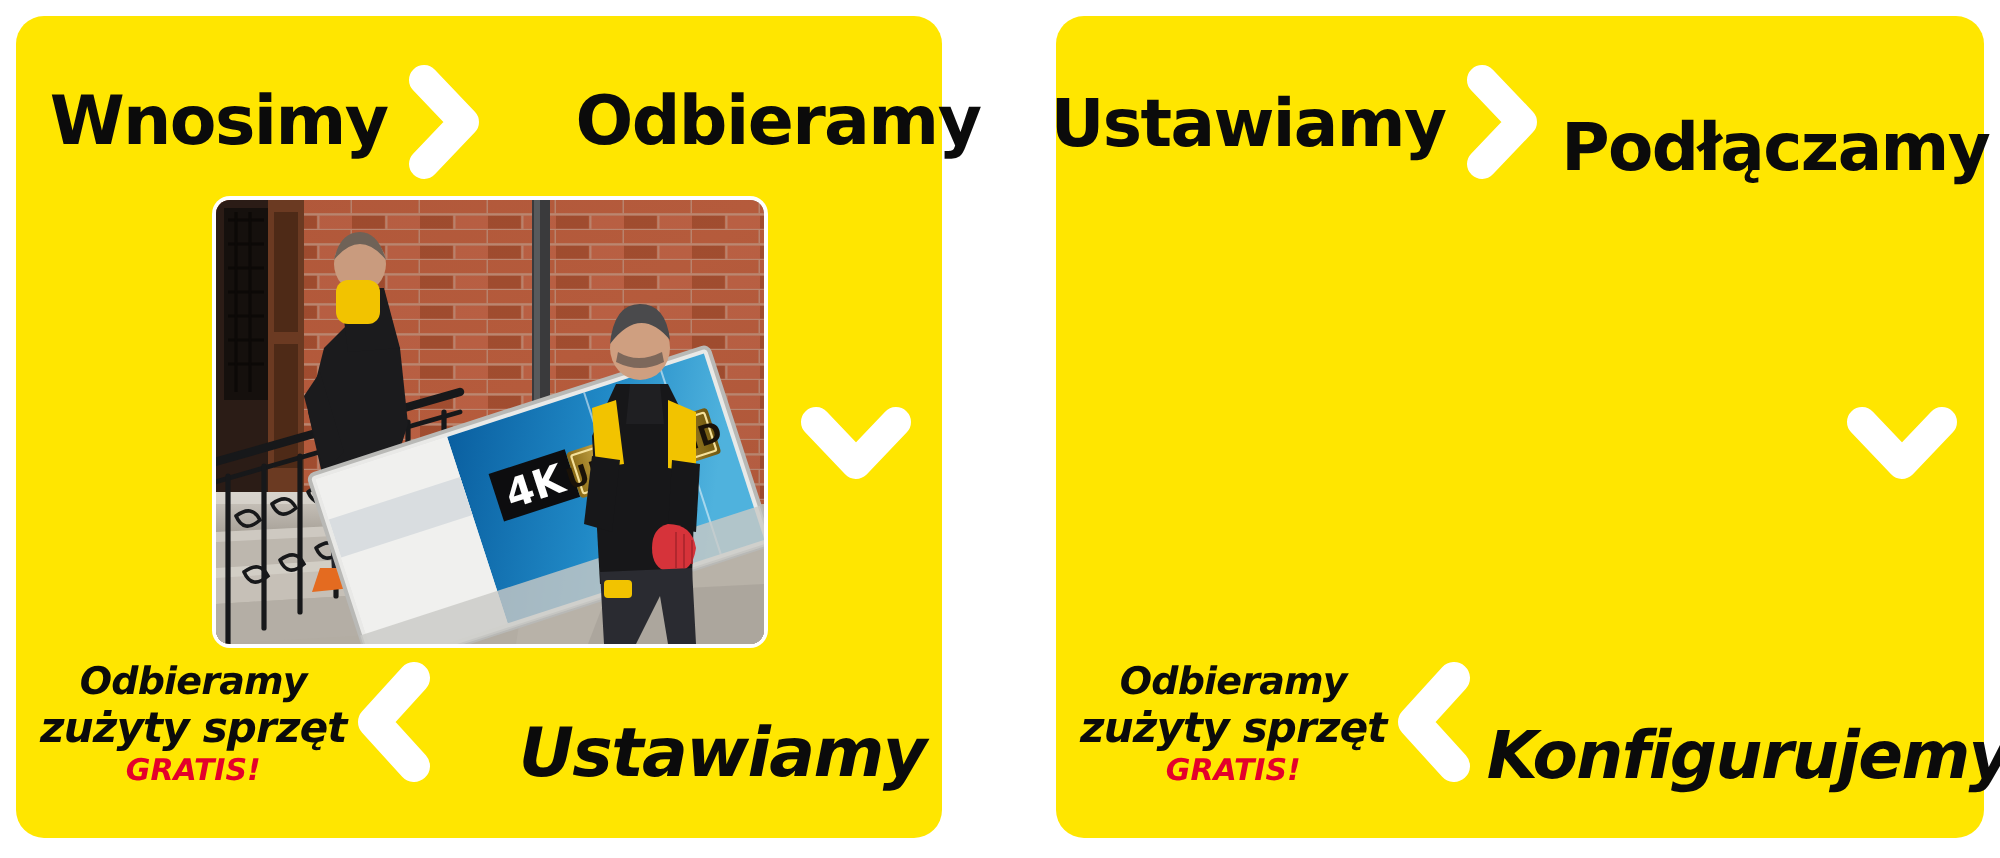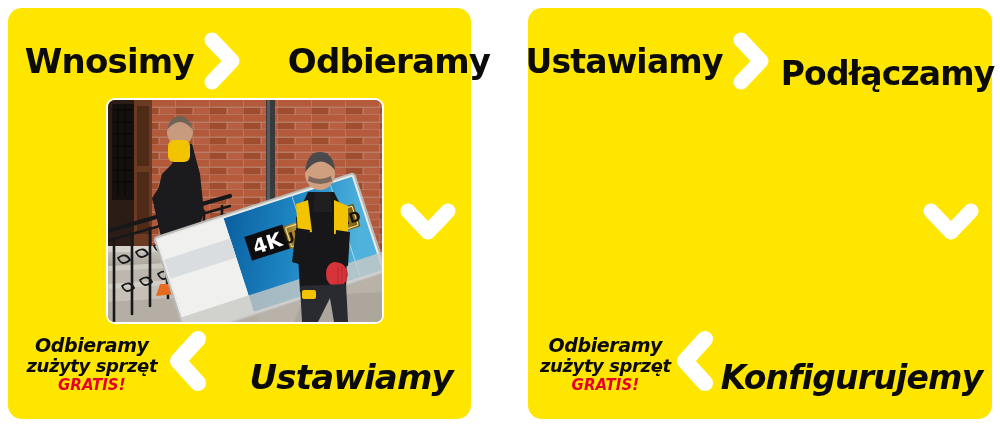--- a/index.html
+++ b/index.html
@@ -74,21 +74,21 @@
   
   .blurb {
     text-align: center;
     font-family: "DejaVu Sans", sans-serif;
     font-weight: bold;
     color: #0b0b0b;
     line-height: 1.16;
     white-space: nowrap;
   }
   .blurb .l1 { font-size: 19px; letter-spacing: -0.4px; }
-  .blurb .l2 { font-size: 18px; letter-spacing: -0.4px; }
+  .blurb .l2 { font-size: 21px; letter-spacing: -0.4px; }
   .blurb .l3 { font-size: 15px; color: #E4002B; letter-spacing: 0px; }
 
   .bottom-grid {
     display: flex;
     align-items: flex-end;
     width: 100%;
     padding: 0 12px;
     font-style: italic;
   }
   .bottom-left-cell {

